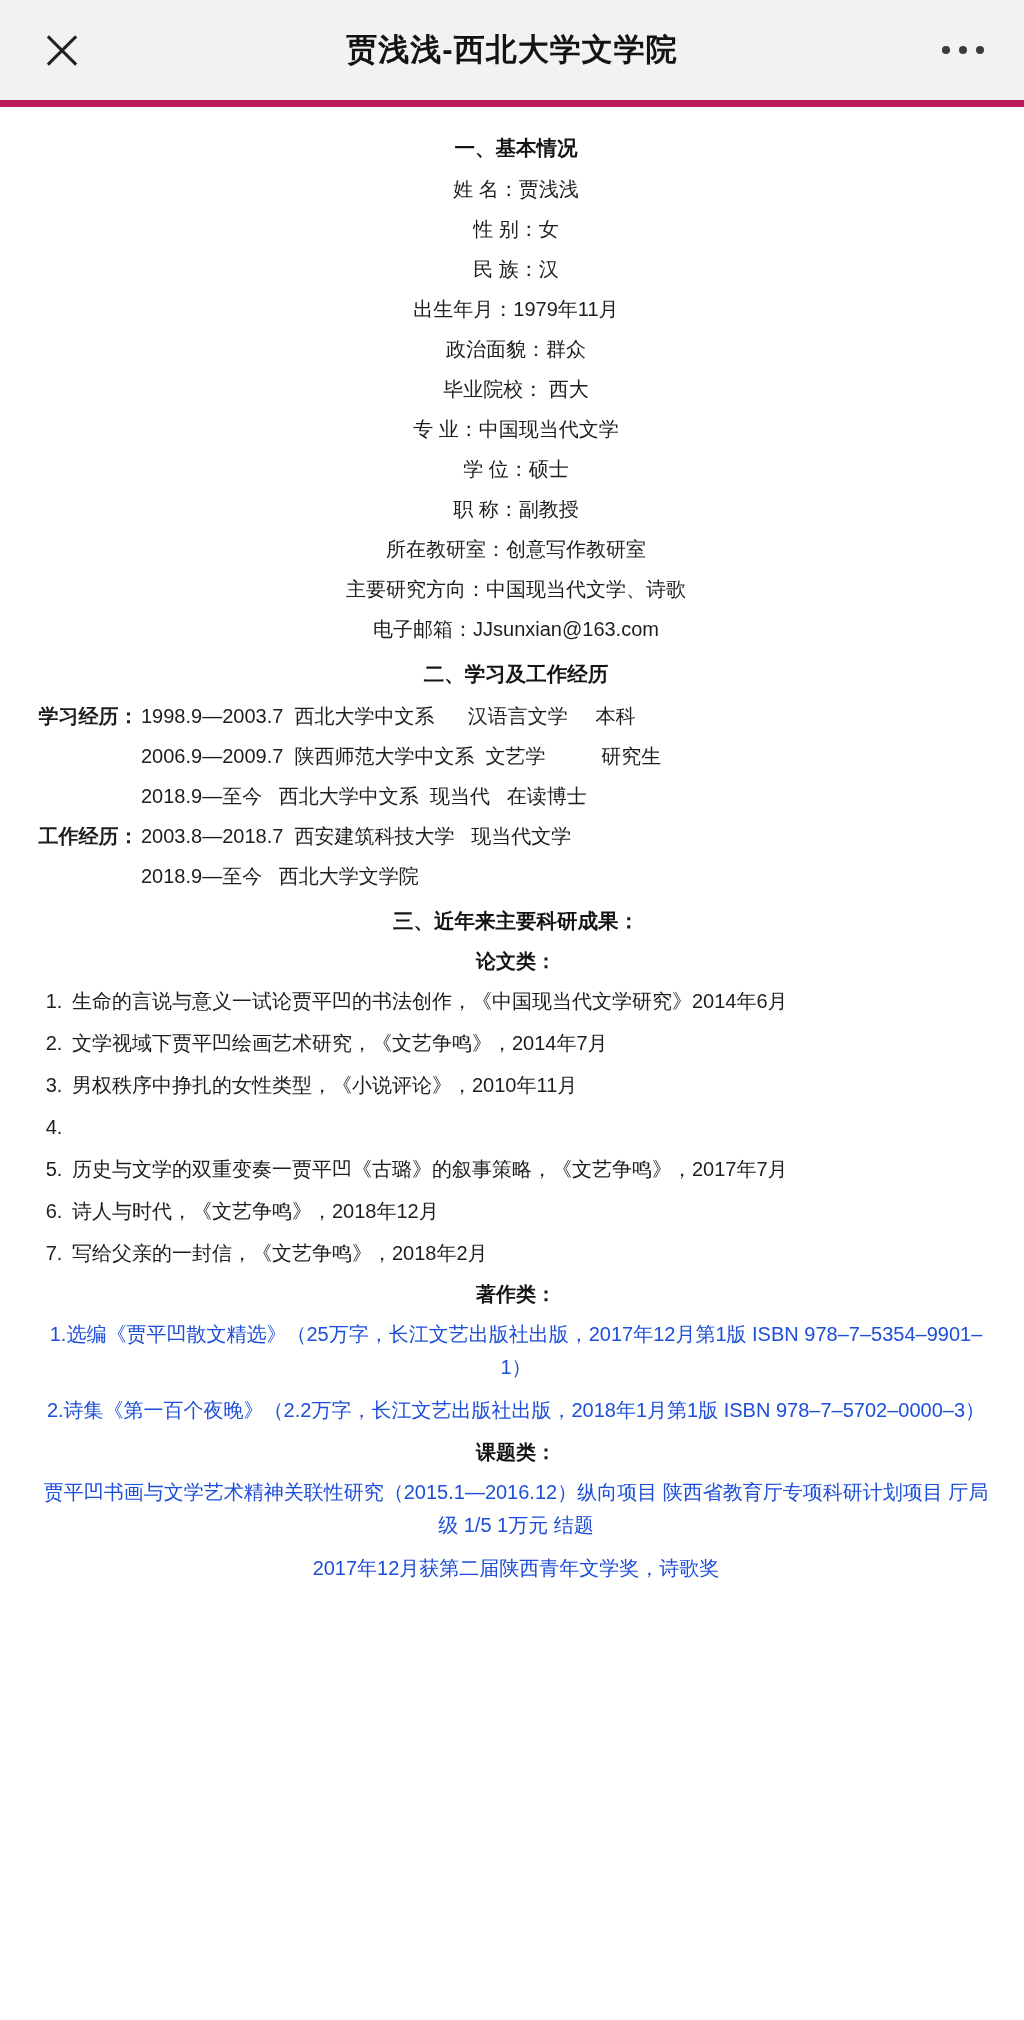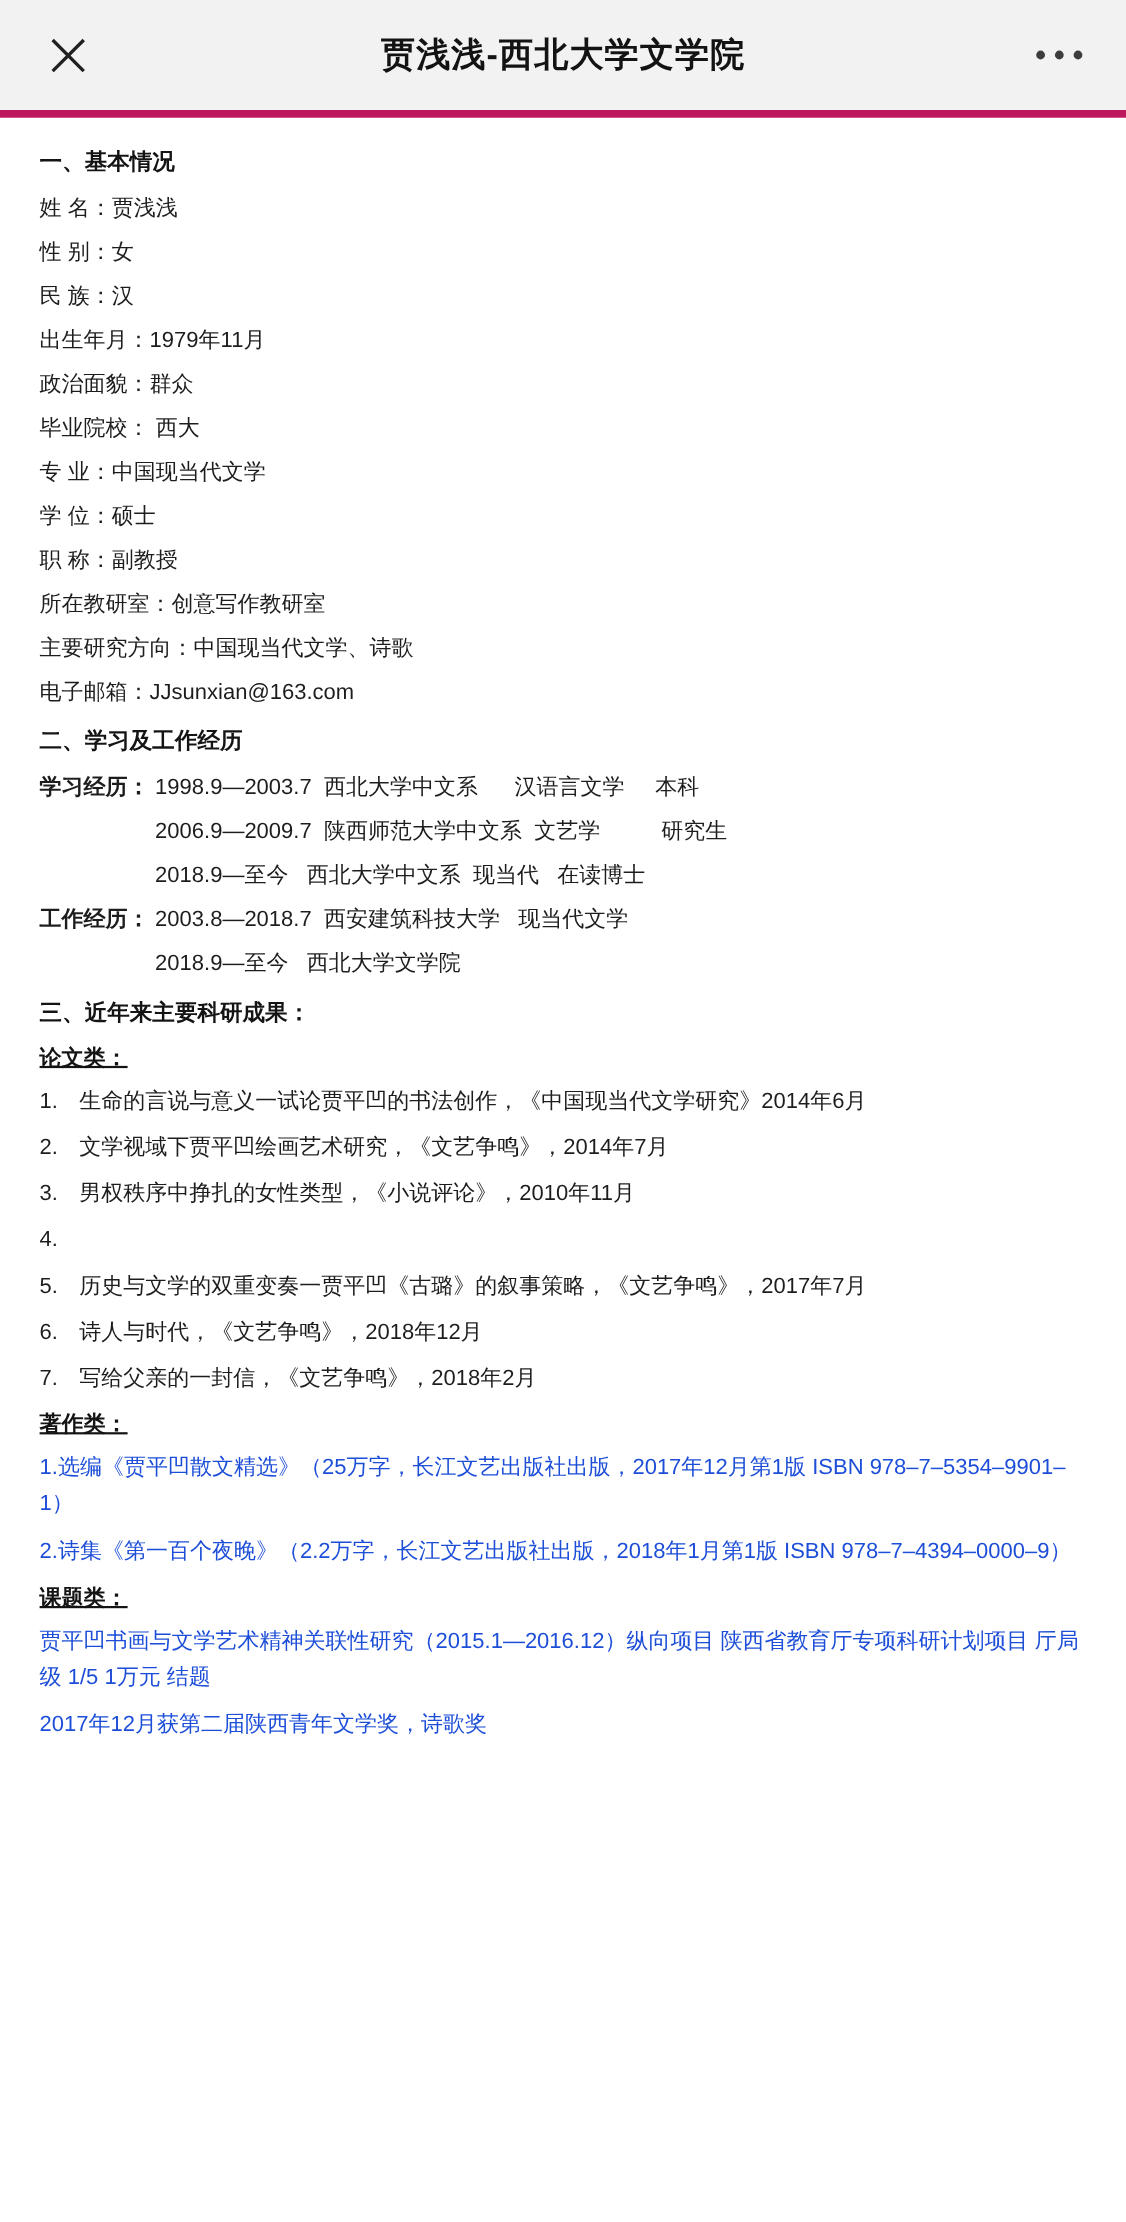--- a/index.html
+++ b/index.html
@@ -62,41 +62,41 @@
   .more-icon span {
     display: block;
     width: 8px;
     height: 8px;
     border-radius: 50%;
     background: #3c3c3c;
   }
   
   .content {
     padding: 26px 28px 40px 36px;
+    text-align: center;
   }
   .sec-title {
     font-size: 20.5px;
     font-weight: bold;
     color: #141414;
     margin: 14px 0 10px 0;
     line-height: 1.5;
   }
   .sec-title.first { margin-top: 0; }
   .field {
     font-size: 20px;
     line-height: 1.55;
     margin: 9px 0;
     color: #1d1d1d;
   }
   .sub-title {
     font-size: 20px;
     font-weight: bold;
     margin: 12px 0 8px 0;
     color: #141414;
-    text-decoration: underline;
   }
   .exp-row {
     font-size: 20px;
     line-height: 1.6;
     margin: 8px 0;
     color: #1d1d1d;
     display: flex;
   }
   .exp-label {
     font-weight: bold;
@@ -213,20 +213,20 @@
         <span>诗人与时代，《文艺争鸣》，2018年12月</span>
       </li>
     <li>
         <span class="num">7.</span>
         <span>写给父亲的一封信，《文艺争鸣》，2018年2月</span>
       </li>
   </ol>
 
   <div class="sub-title">著作类：</div>
   <div class="para hang">1.选编《贾平凹散文精选》（25万字，长江文艺出版社出版，2017年12月第1版  ISBN 978–7–5354–9901–1）</div>
-  <div class="para hang">2.诗集《第一百个夜晚》（2.2万字，长江文艺出版社出版，2018年1月第1版  ISBN 978–7–4394–0000–9）</div>
+  <div class="para hang">2.诗集《第一百个夜晚》（2.2万字，长江文艺出版社出版，2018年1月第1版  ISBN 978–7–5702–0000–3）</div>
 
   <div class="sub-title">课题类：</div>
   <div class="para">贾平凹书画与文学艺术精神关联性研究（2015.1—2016.12）纵向项目 陕西省教育厅专项科研计划项目   厅局级  1/5   1万元    结题</div>
 
   <div class="para">2017年12月获第二届陕西青年文学奖，诗歌奖</div>
 
 </div>
 
 </body></html>

